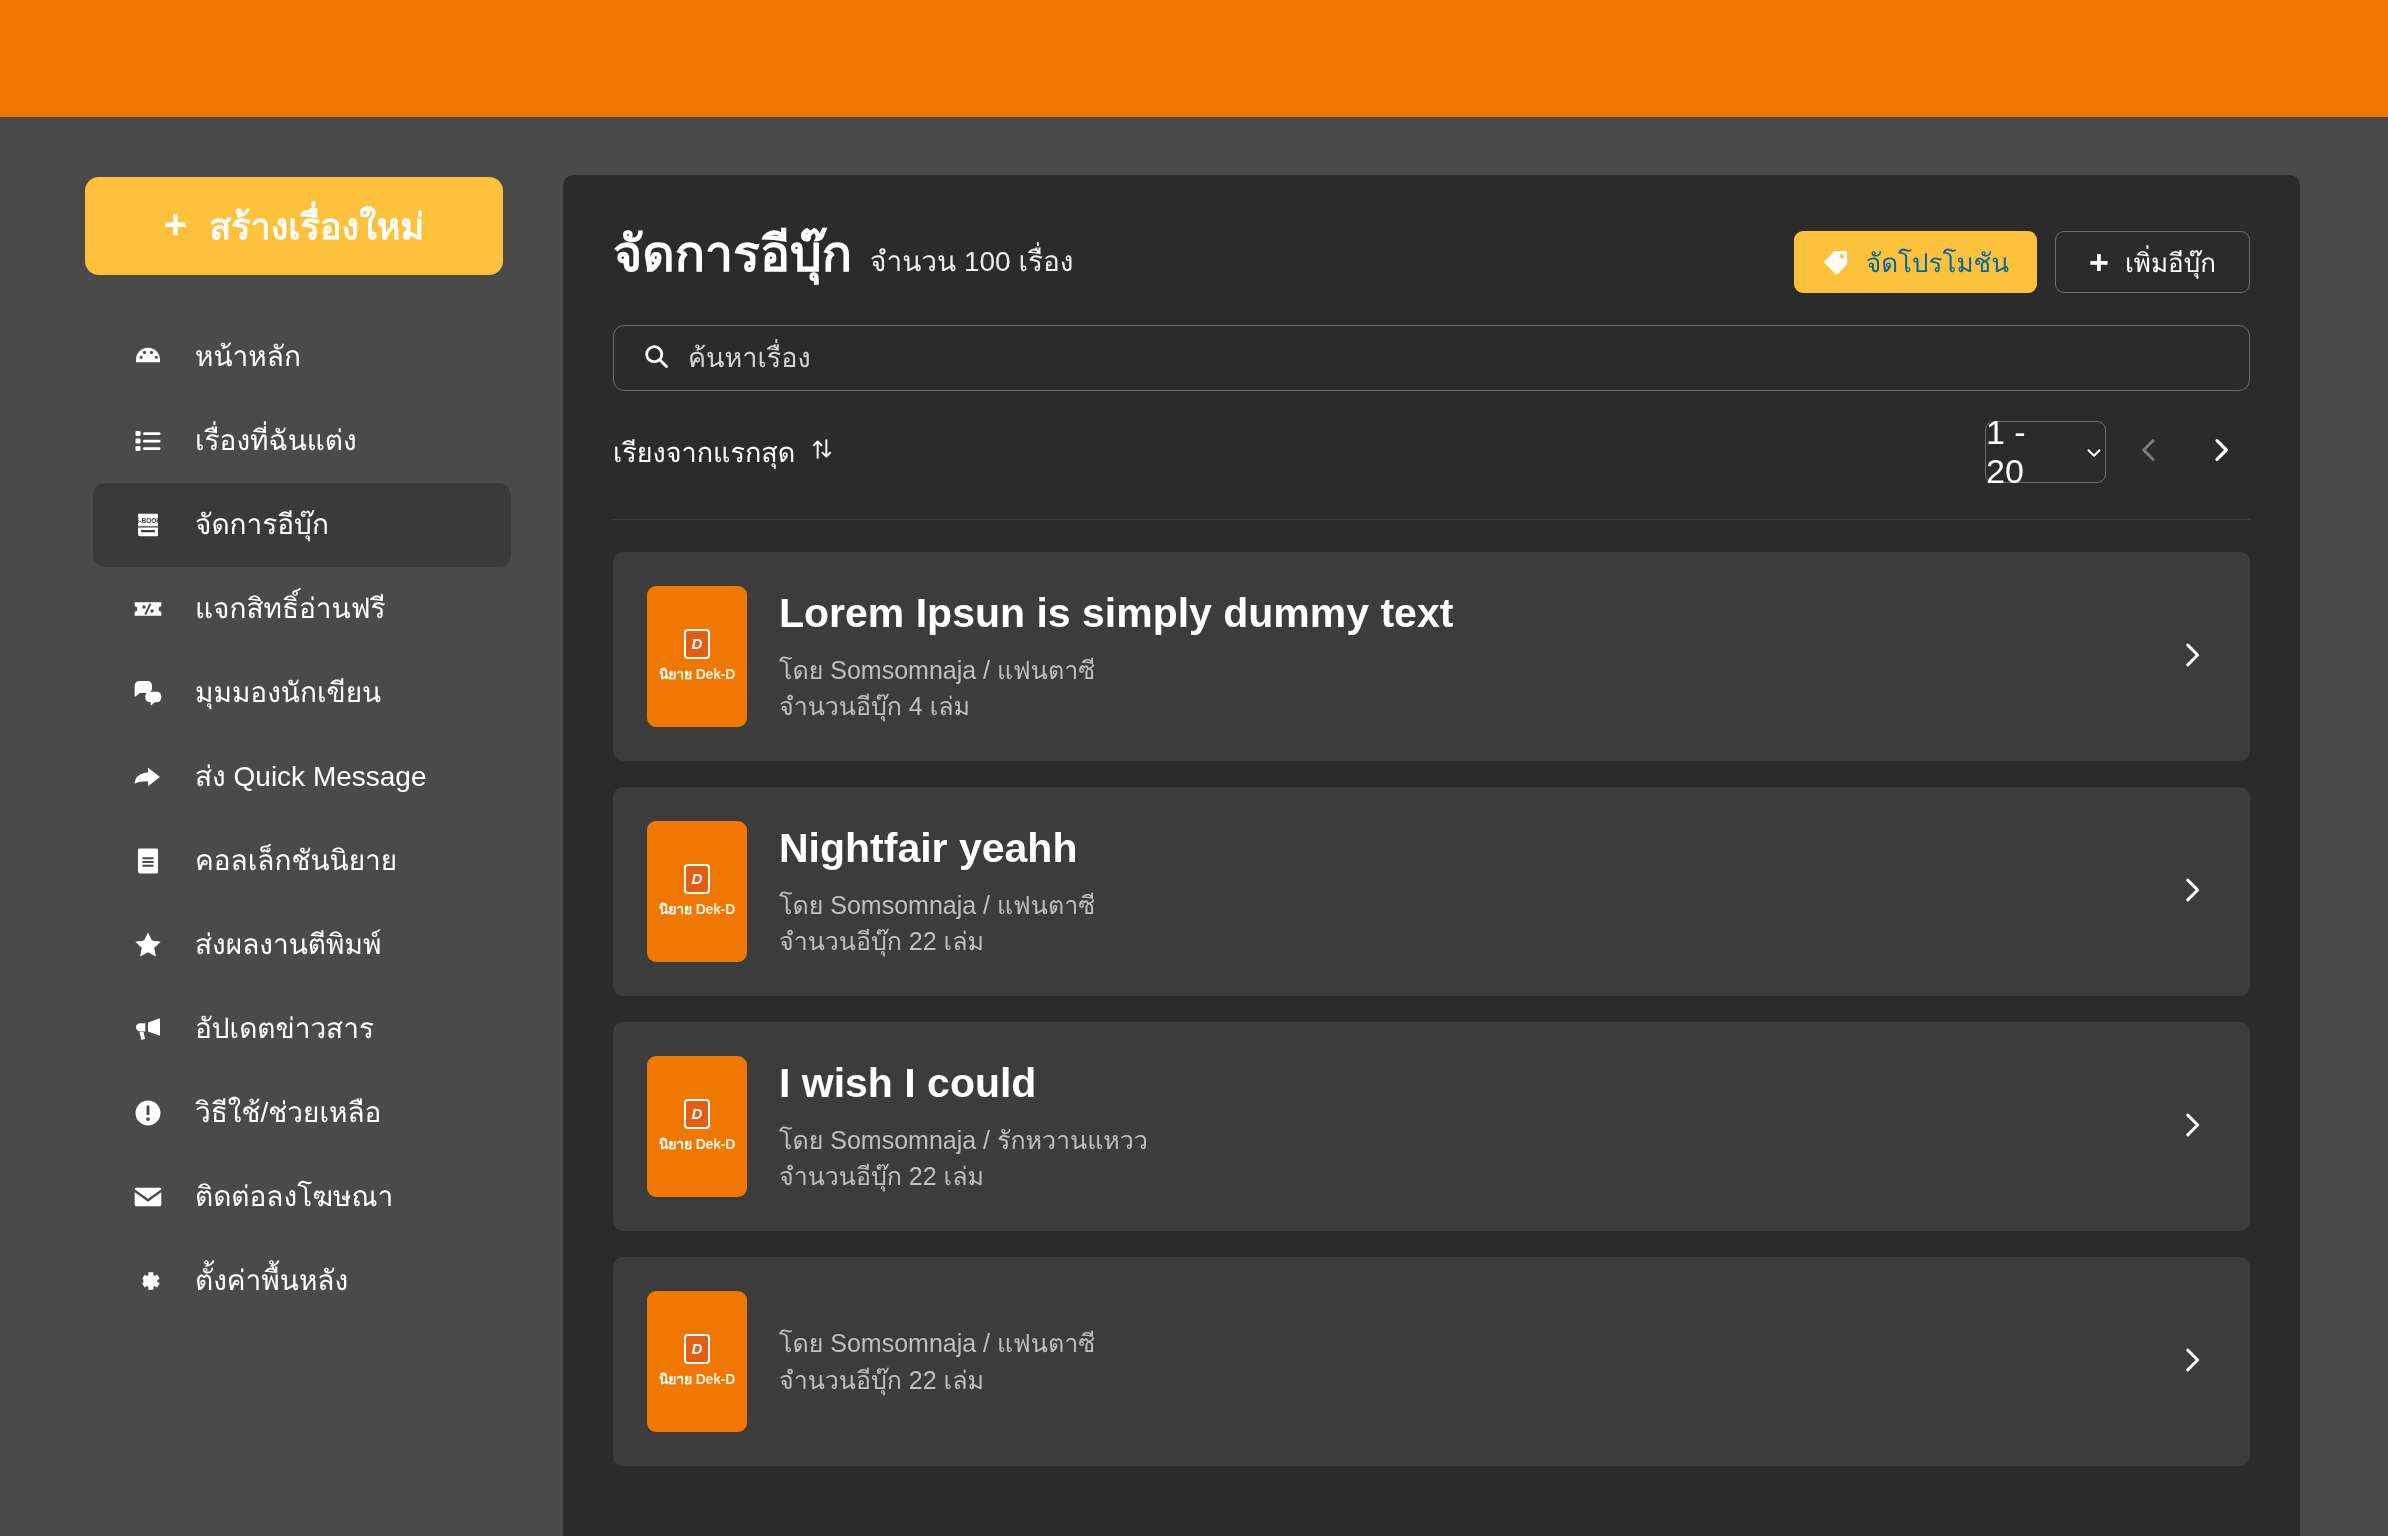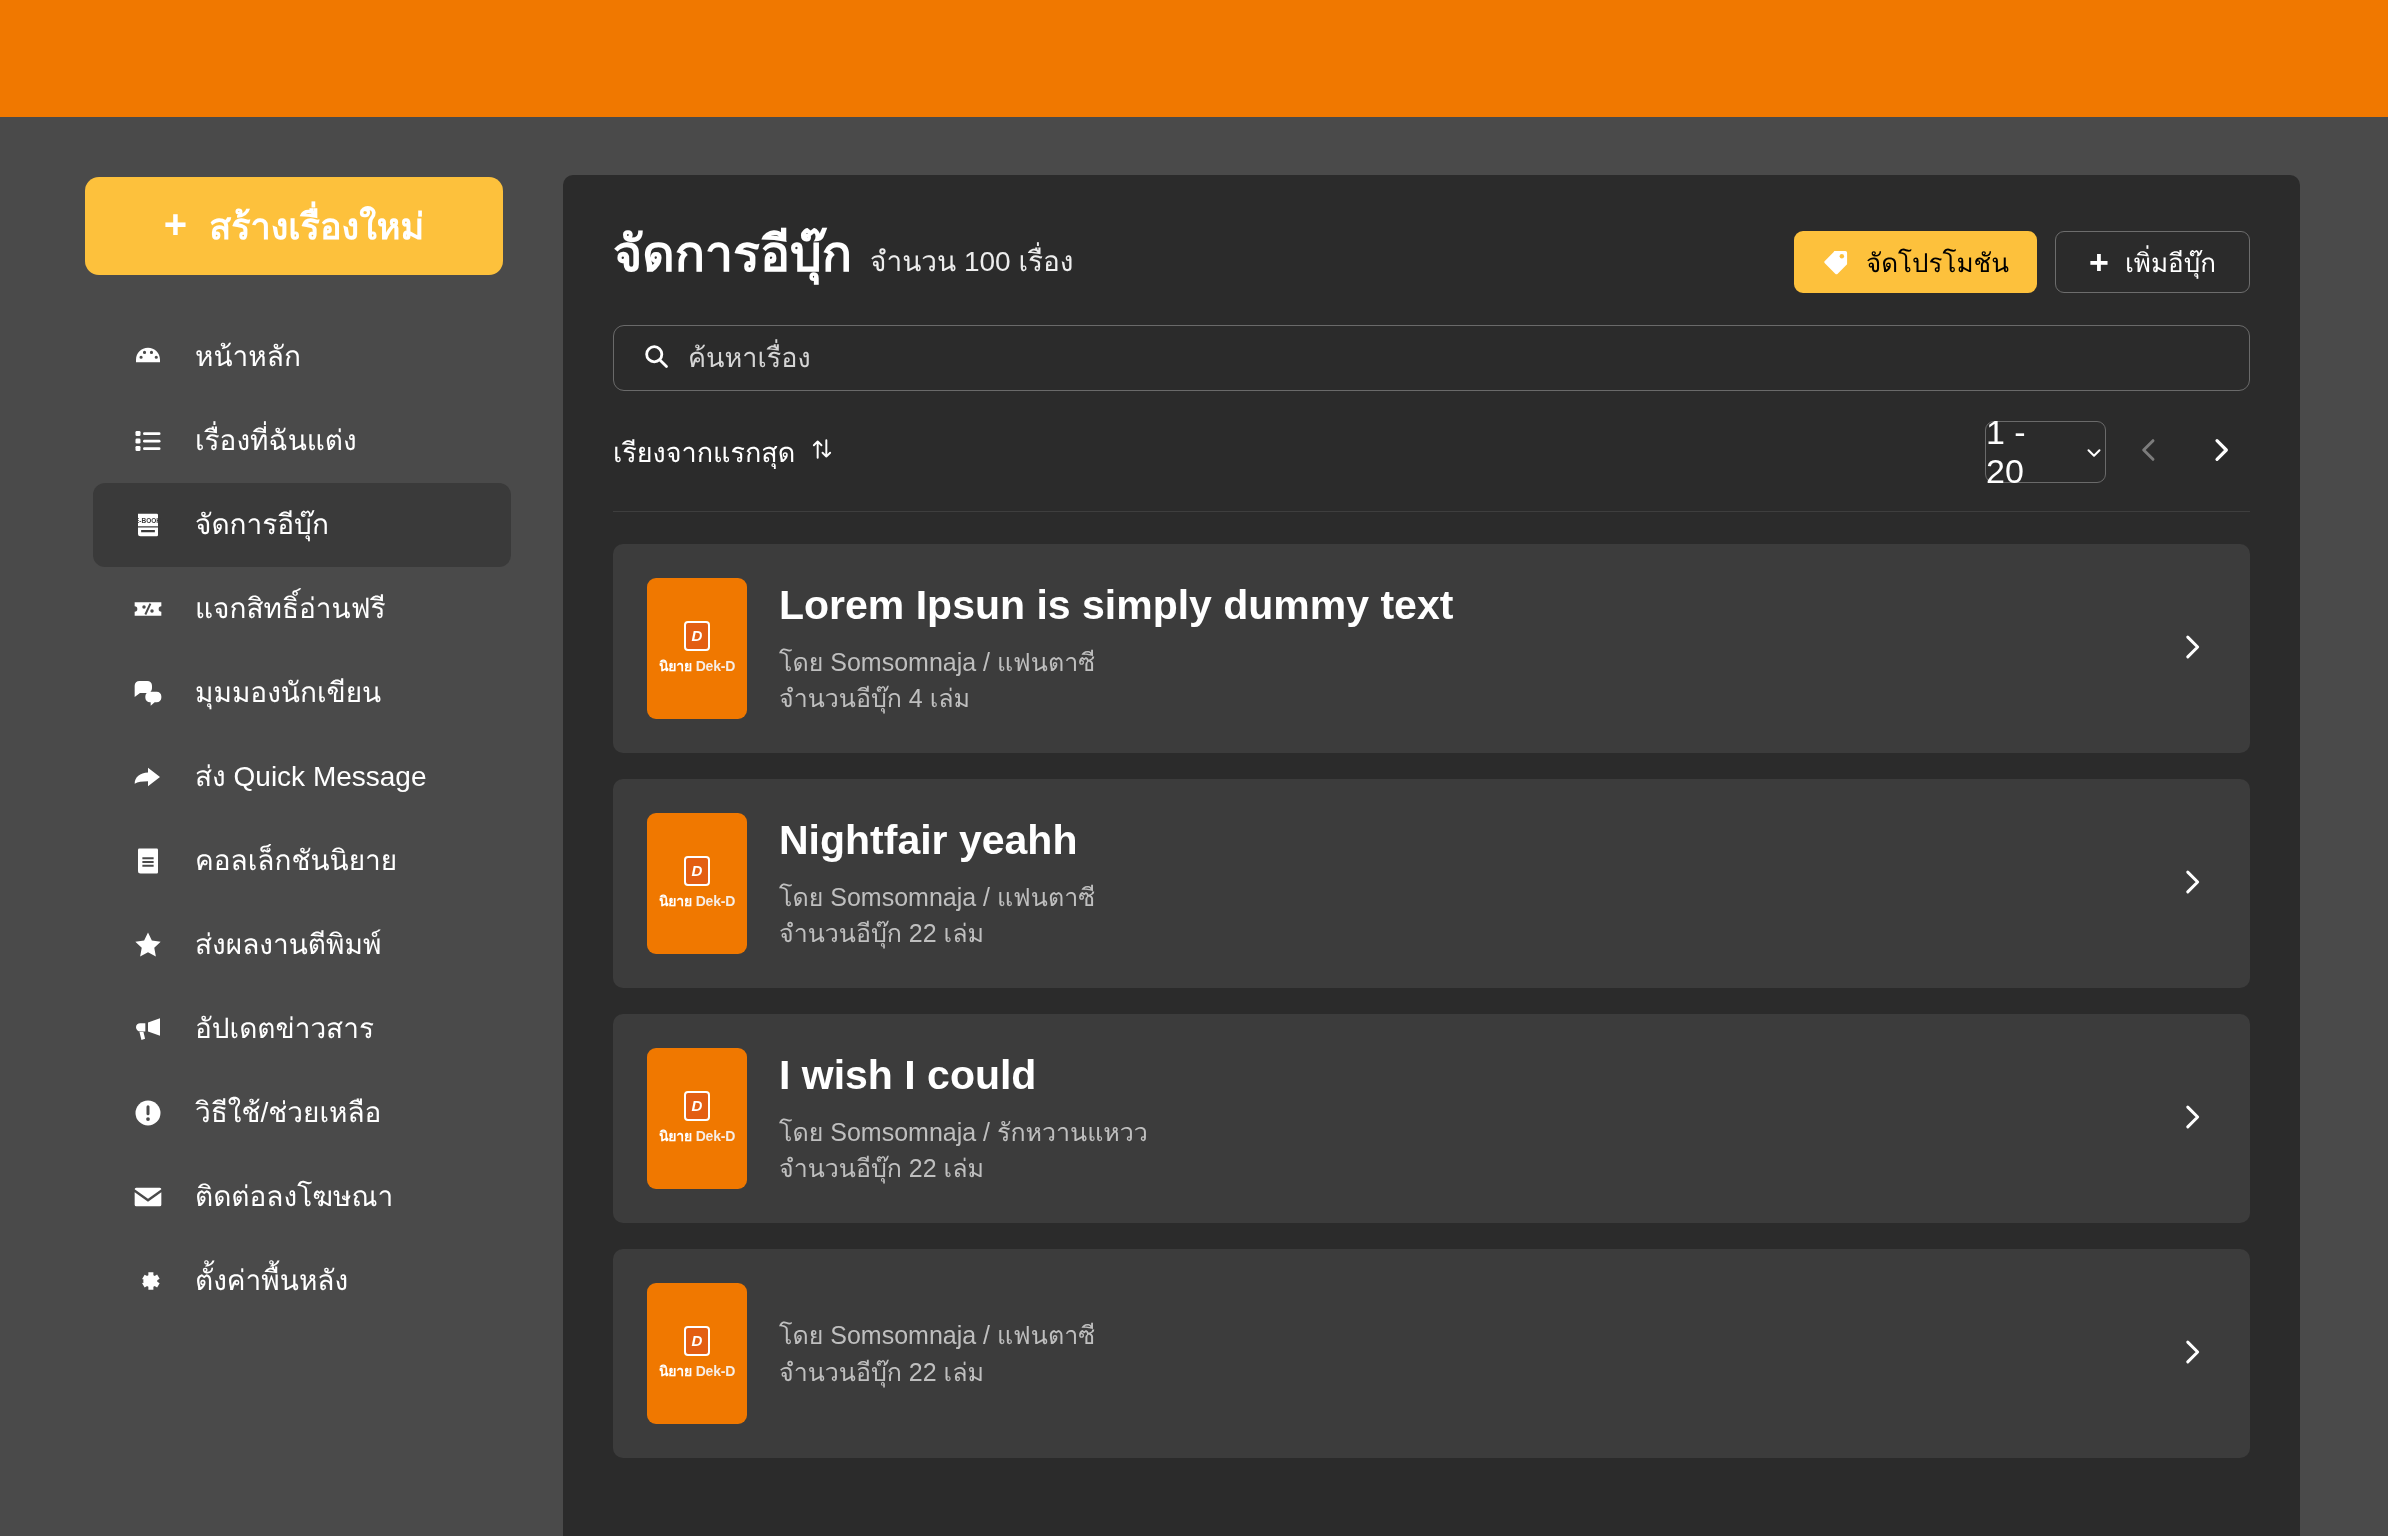--- a/index.html
+++ b/index.html
@@ -134,21 +134,21 @@
     justify-content: center;
     gap: 16px;
     height: 62px;
     padding: 0 28px;
     border-radius: 9px;
     font-size: 26px;
     cursor: pointer;
     white-space: nowrap;
     border: none;
   }
-  .btn-promo { background: #FDC13C; color: #000000; min-width: 225px; }
+  .btn-promo { background: #FDC13C; color: #0369a1; min-width: 225px; }
   .btn-add {
     background: transparent;
     color: #FFFFFF;
     border: 1px solid #6D6D6D;
     min-width: 195px;
   }
   .btn svg { display: block; }
   .btn .plus-ic { font-size: 34px; font-weight: bold; line-height: 1; }
 
   
@@ -175,21 +175,21 @@
     height: 100%;
   }
   .search-box input::placeholder { color: #D5D5D5; }
 
   
   .toolbar {
     display: flex;
     align-items: center;
     justify-content: space-between;
     margin-top: 30px;
-    padding-bottom: 28px;
+    padding-bottom: 36px;
     border-bottom: 1px solid #3E3E3E;
   }
   .sort {
     display: flex;
     align-items: center;
     gap: 14px;
     color: #FFFFFF;
     font-size: 27px;
     cursor: pointer;
   }

